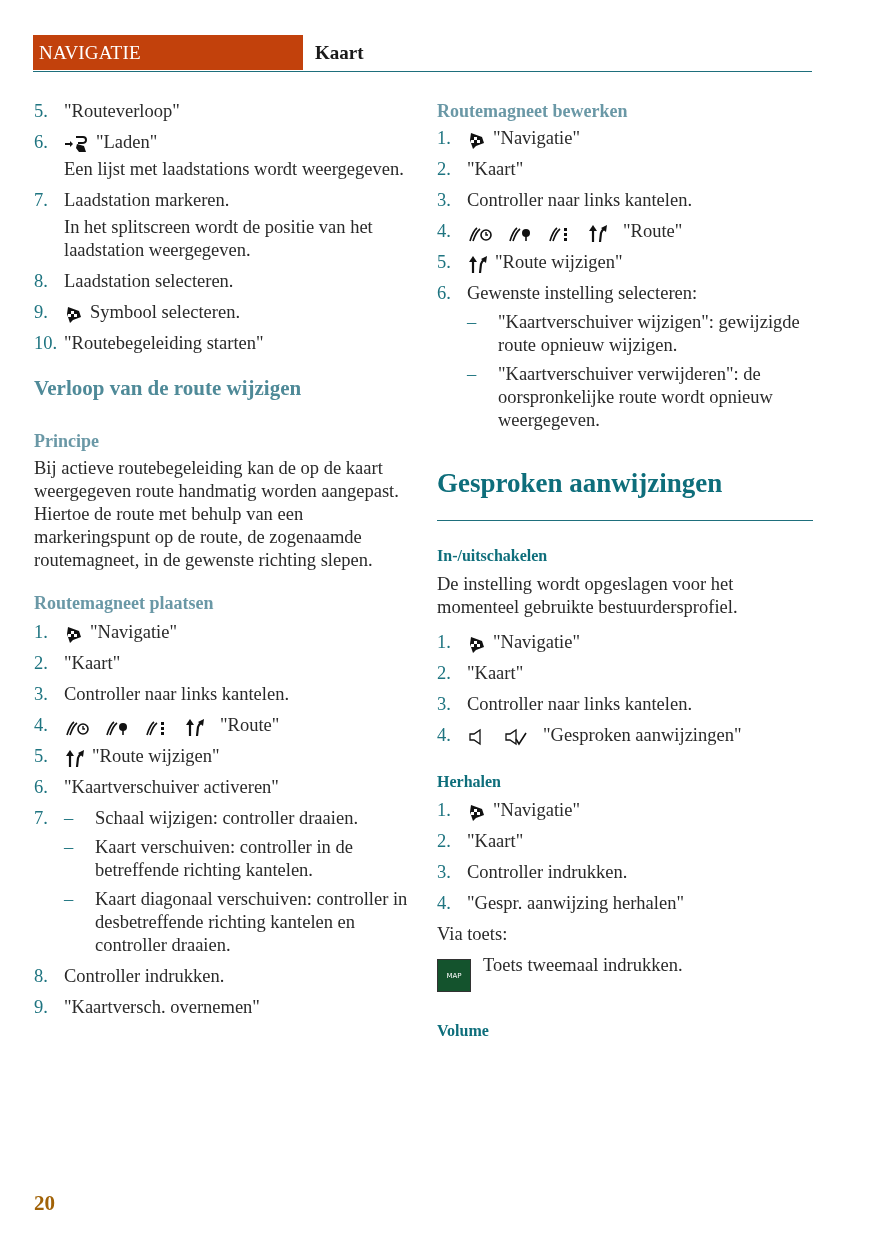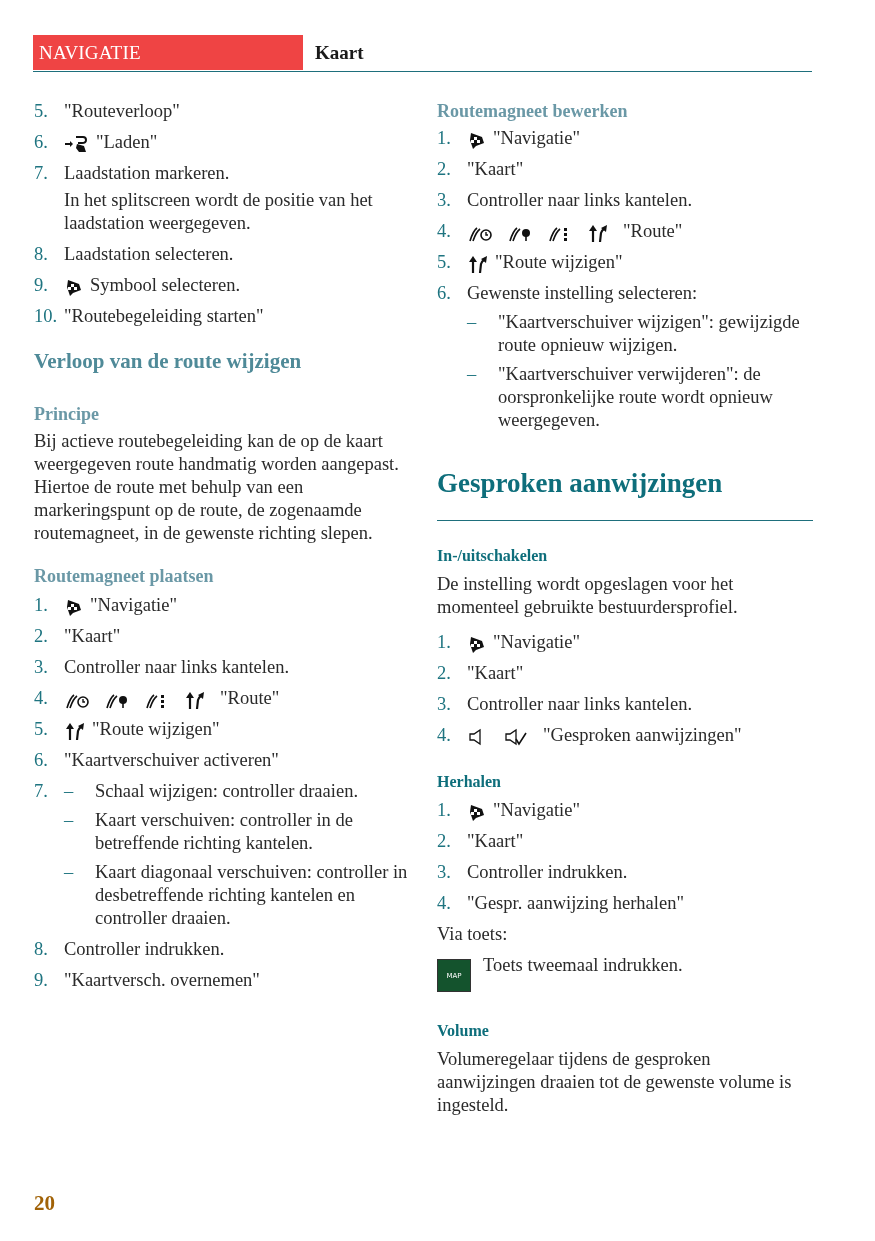--- a/index.html
+++ b/index.html
@@ -1,21 +1,21 @@
 <!DOCTYPE html>
 <html><head>
 <meta charset="utf-8">
 <style>
   html, body { margin:0; padding:0; background:#ffffff; }
   body { width:875px; height:1241px; position:relative; overflow:hidden;
          font-family:"DejaVu Serif", "Liberation Serif", serif; color:#2a2a2a; }
   .header { position:absolute; left:33px; top:35px; width:779px; height:36px;
             border-bottom:1.5px solid #1e6f7c; }
   .header .section { position:absolute; left:0; top:0; width:270px; height:35px;
-            background:#ef4444; color:#ffffff; font-family:"Liberation Serif", serif;
+            background:#c2410c; color:#ffffff; font-family:"Liberation Serif", serif;
             font-size:19px; line-height:35px; padding-left:6px; box-sizing:border-box; letter-spacing:0.2px;}
   .header .chapter { position:absolute; left:282px; top:0; height:35px; line-height:35px;
             font-family:"Liberation Serif", serif; font-size:19px; font-weight:bold; color:#1a1a1a; }
 
   .col { position:absolute; top:100px; font-family:"Liberation Serif", serif; font-size:18.5px; line-height:23px; }
   .col-left { left:34px; width:378px; }
   .col-right { left:437px; width:376px; }
 
   .ol { margin:0; padding:0; list-style:none; }
   .li { position:relative; padding-left:30px; margin:0 0 8px 0; }
@@ -102,20 +102,21 @@
   <div class="ol">
     <div class="li">
       <span class="num">5.</span>
       <span>"Routeverloop"</span>
     </div>
     <div class="li">
       <span class="num">6.</span>
       <span class="ico"><svg width="26" height="20">
             <use href="#i-plug"></use>
           </svg></span><span>"Laden"</span>
+      <p class="note">Een lijst met laadstations wordt weergegeven.</p>
     </div>
     <div class="li">
       <span class="num">7.</span>
       <span>Laadstation markeren.</span>
       <p class="note">In het splitscreen wordt de positie van het laadstation weergegeven.</p>
     </div>
     <div class="li">
       <span class="num">8.</span>
       <span>Laadstation selecteren.</span>
     </div>
@@ -282,16 +283,15 @@
       <span>"Gespr. aanwijzing herhalen"</span>
     </div>
   </div>
   <p>Via toets:</p>
   <div class="mapkey">
     <span class="key">MAP</span>
     <span>Toets tweemaal indrukken.</span>
   </div>
 
   <h2 class="h-sec" style="margin-top:24px;">Volume</h2>
-  <p>Volumeregelaar tijdens de gesproken aanwijzingen draaien tot de gewenste volume is ingesteld.</p>
 </div>
 
 <div class="page-num">20</div>
 
 </body></html>

